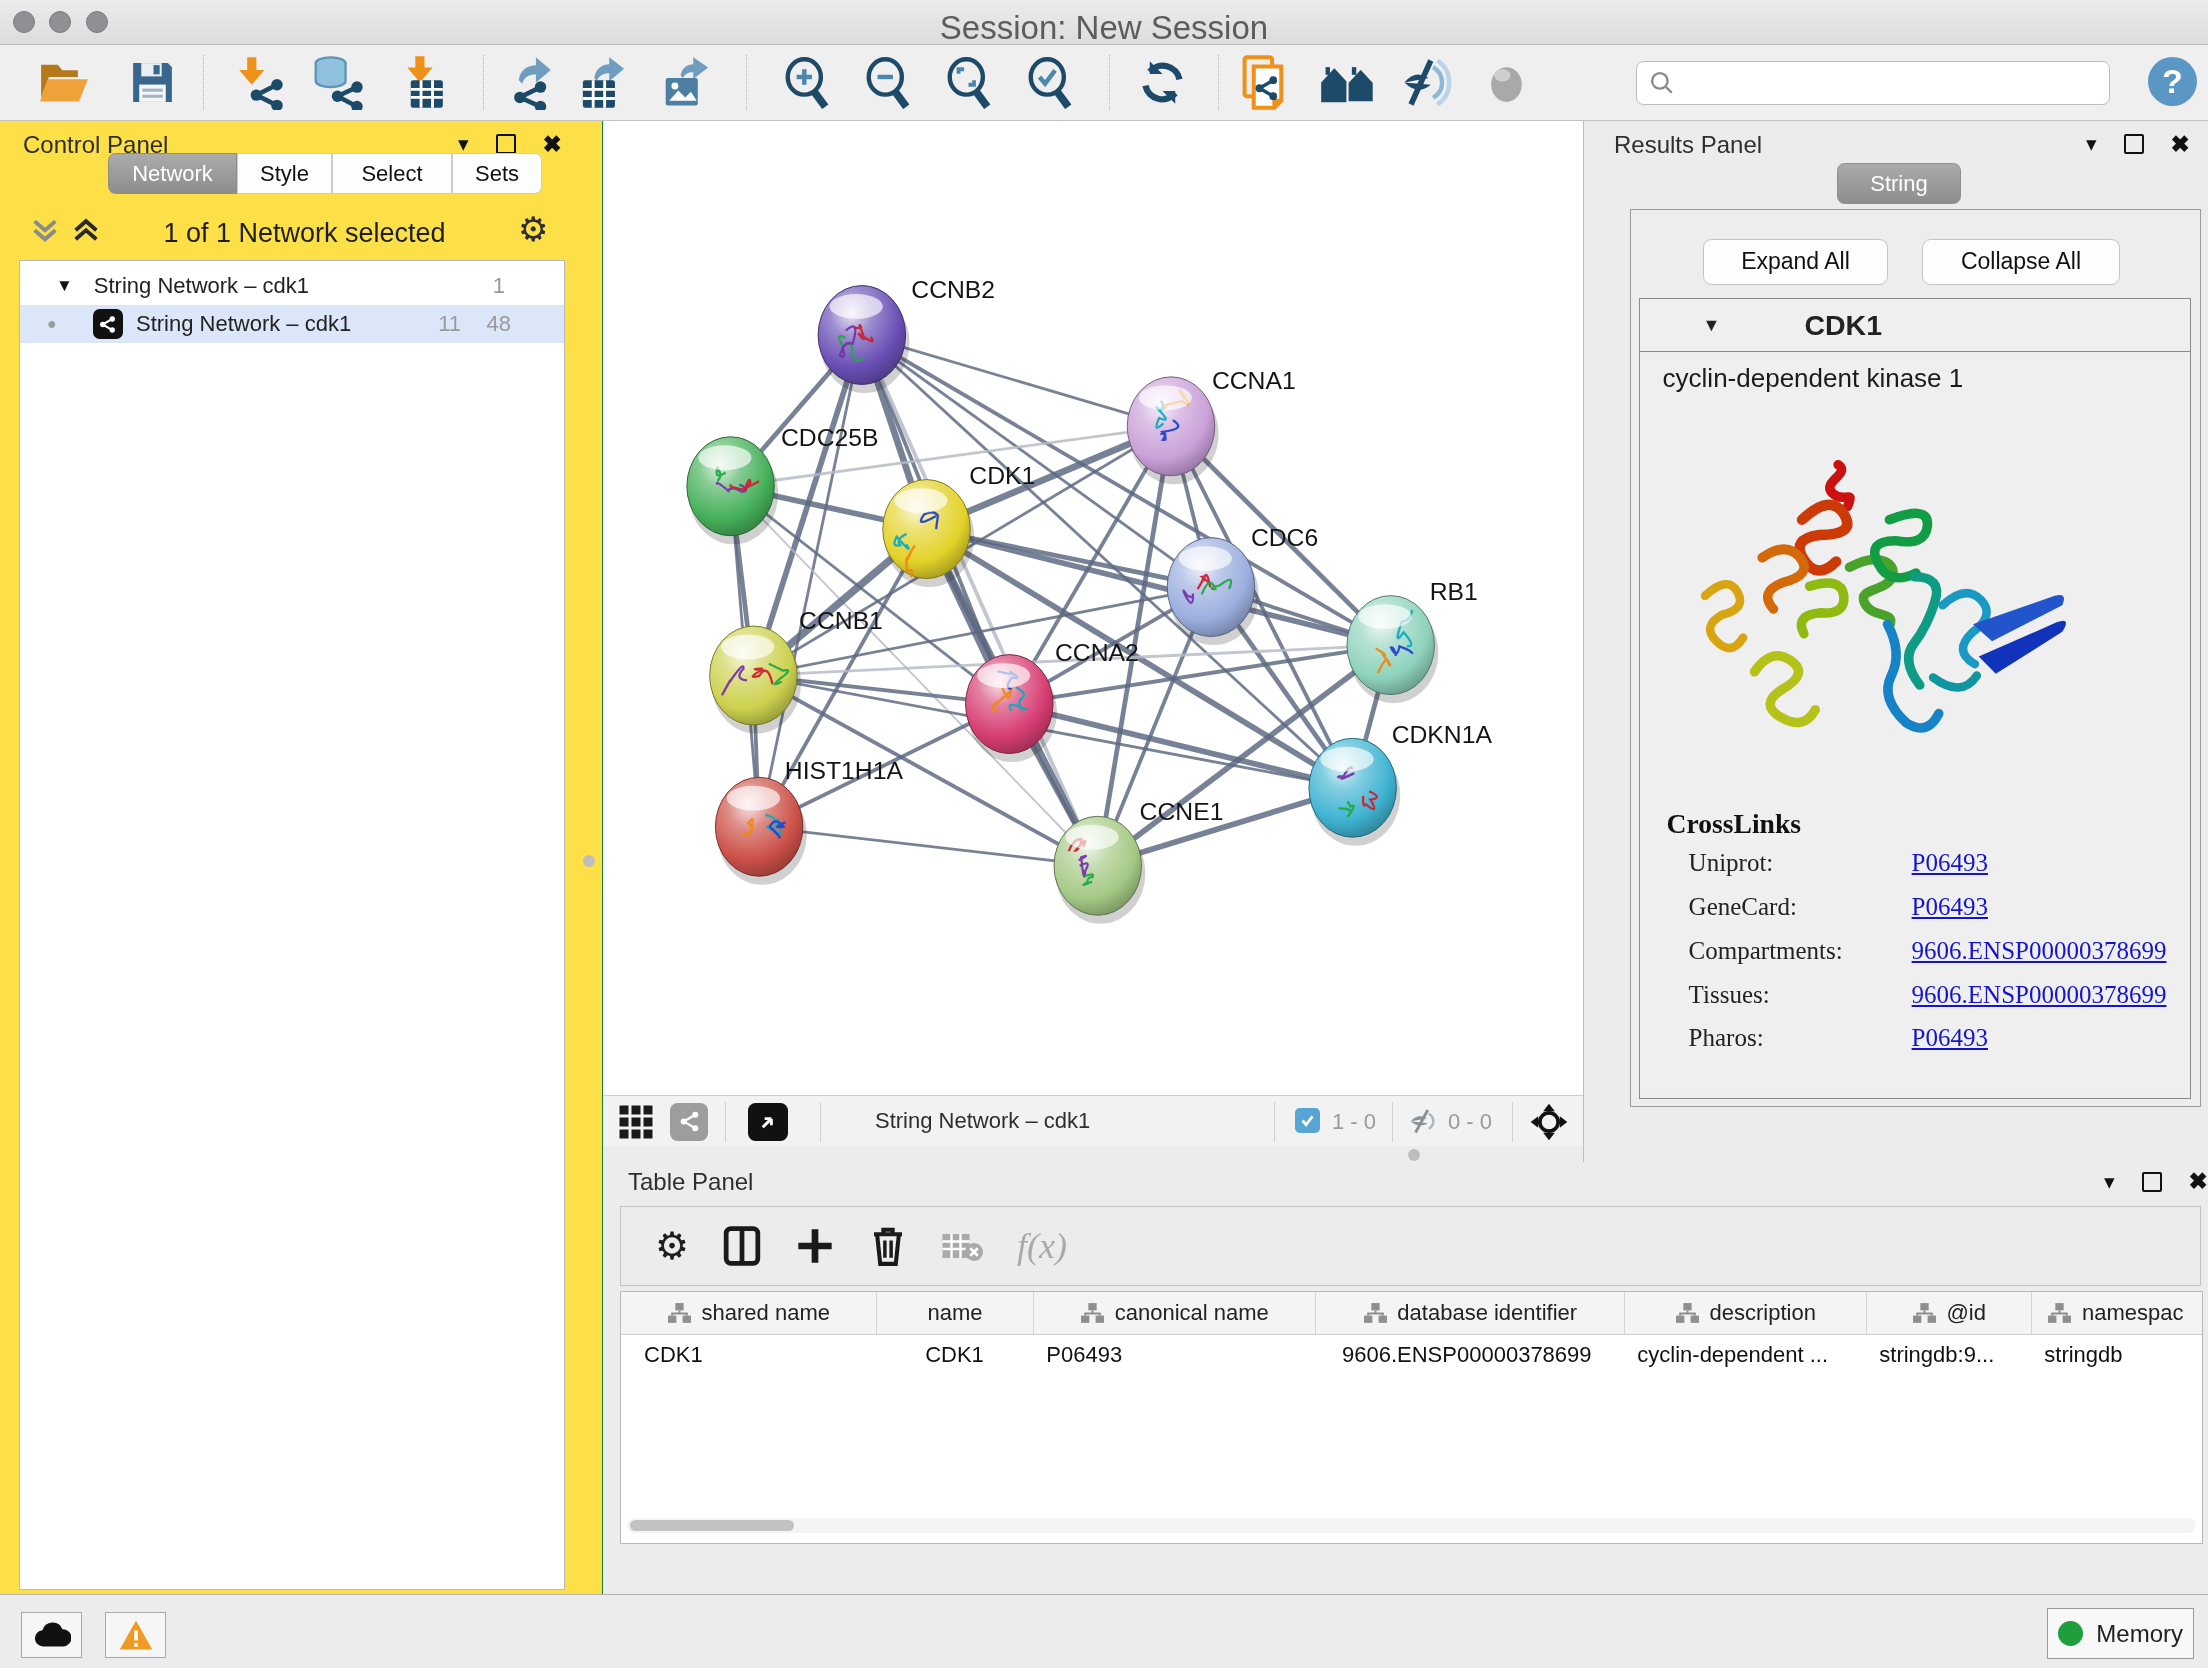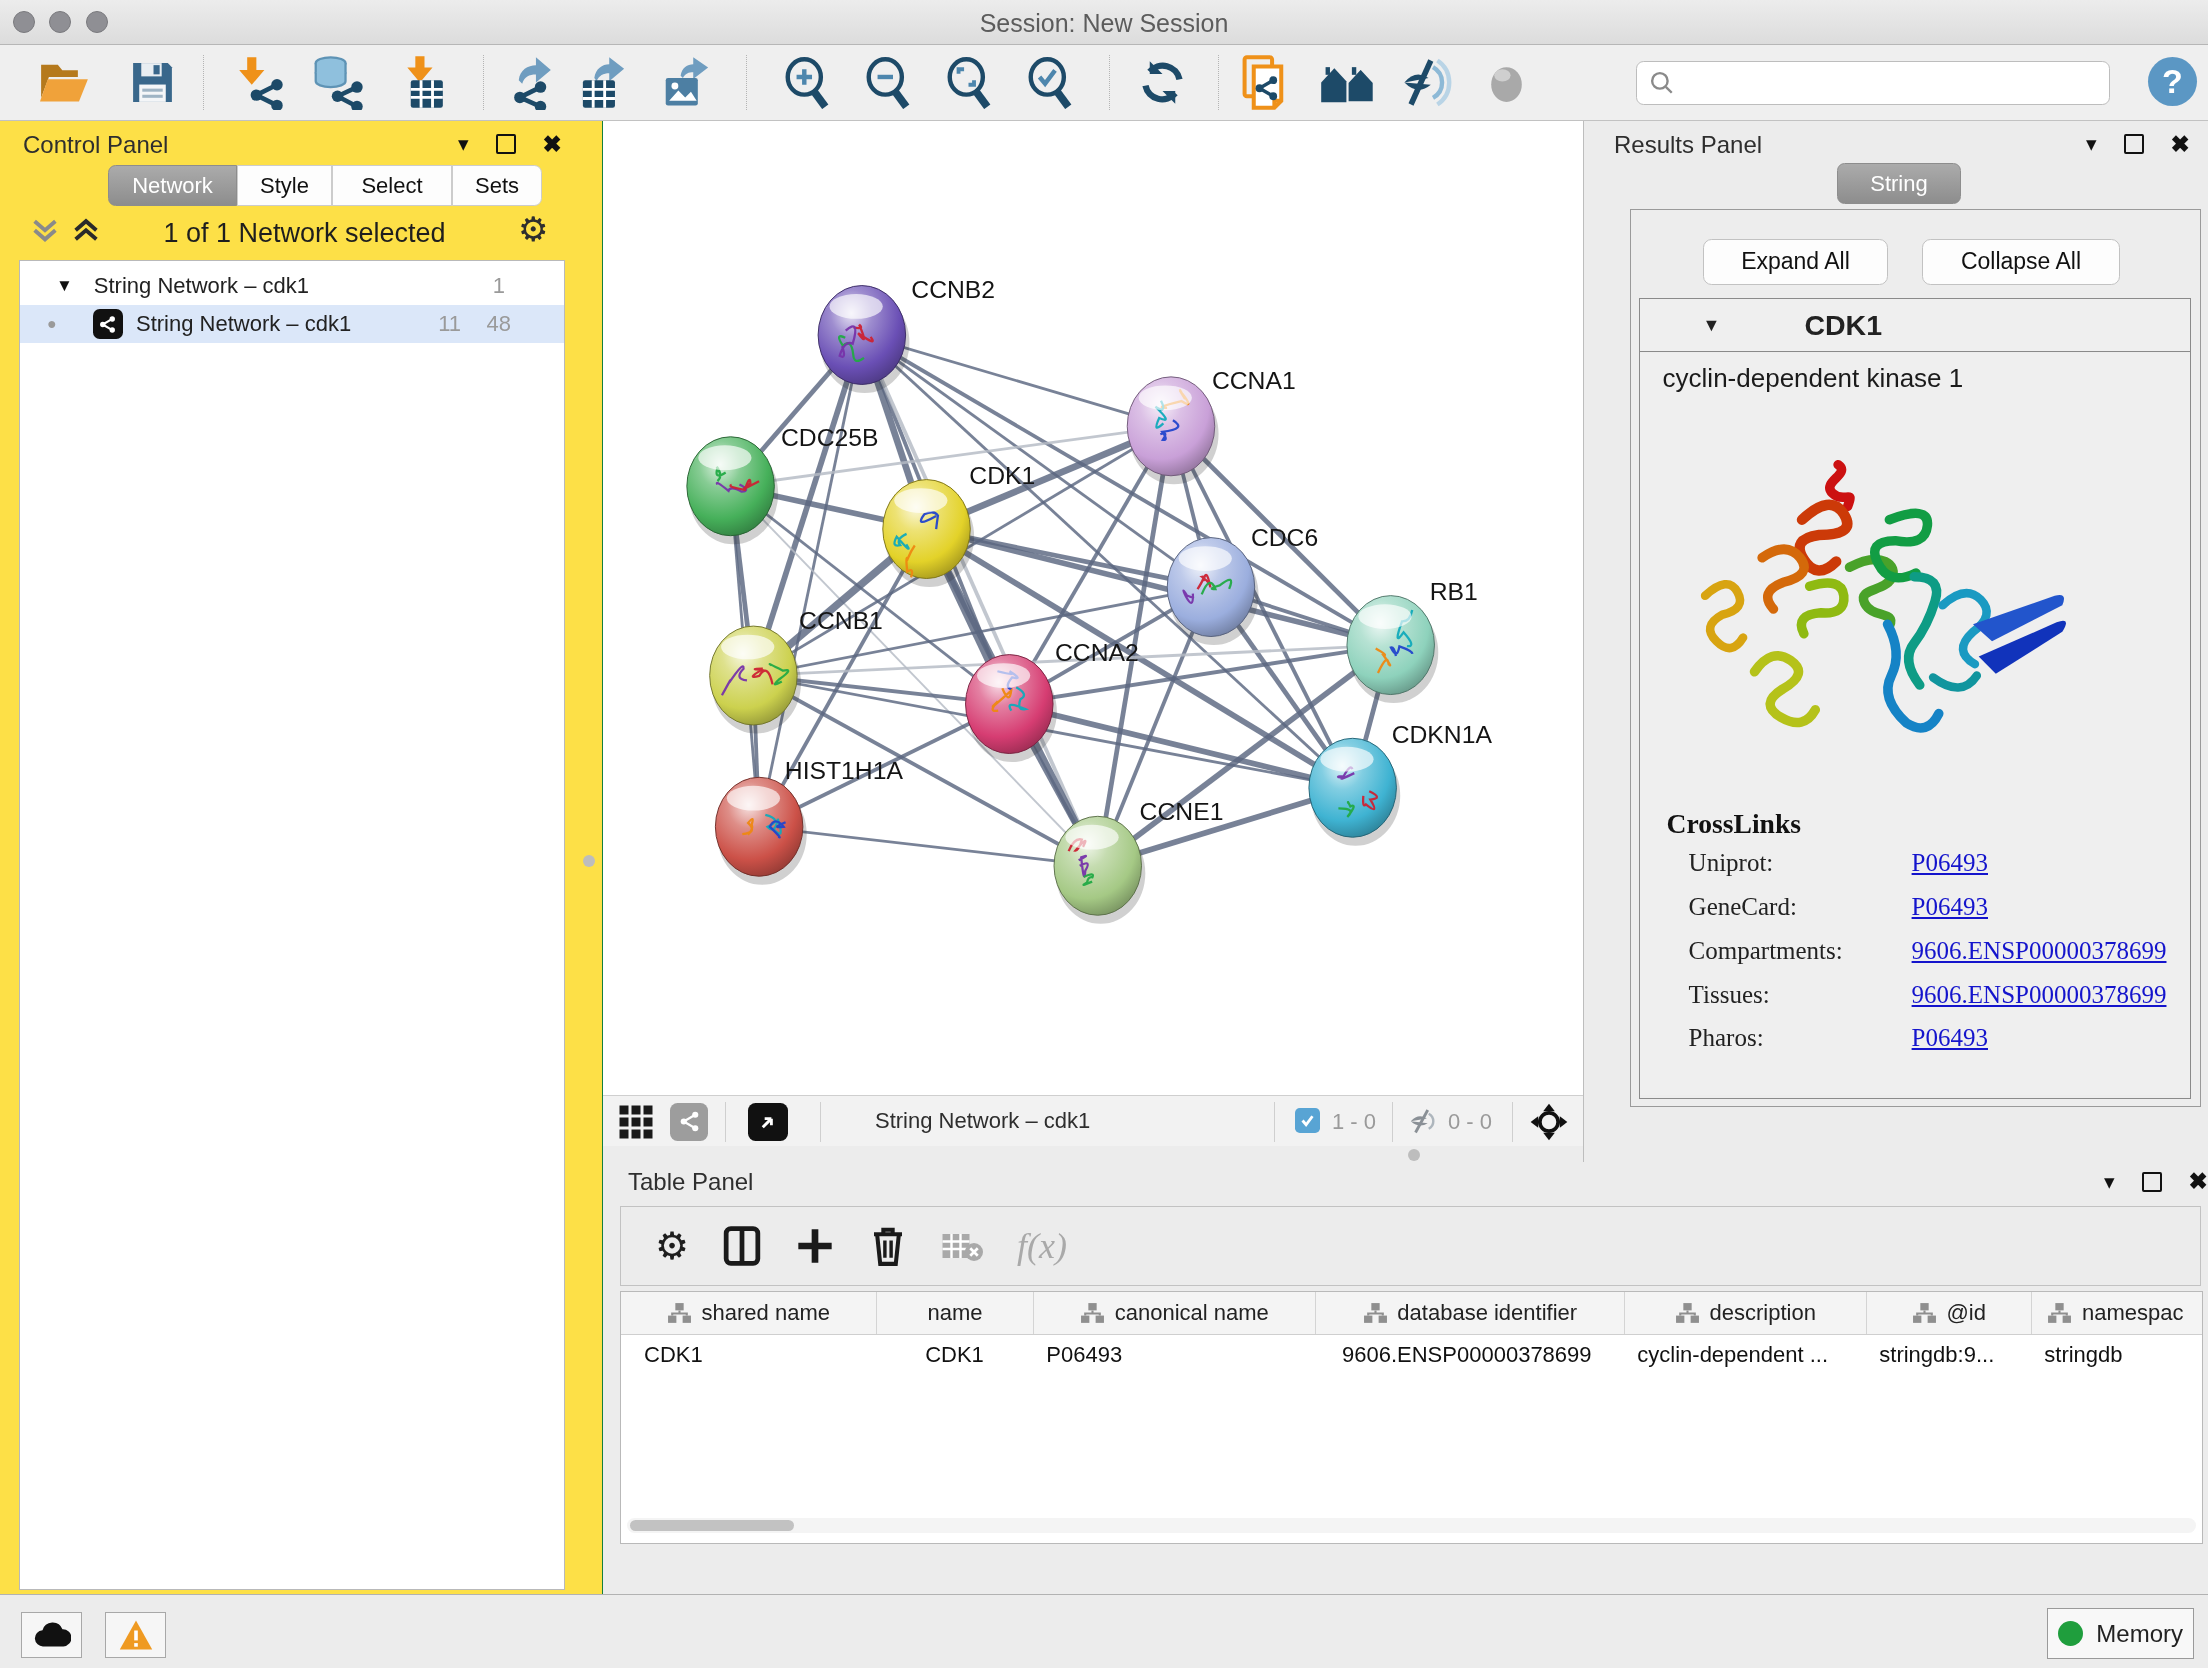--- a/index.html
+++ b/index.html
@@ -5,21 +5,21 @@
   html,body{margin:0;padding:0;background:#d0d0d0;}
   #app{position:relative;width:2208px;height:1668px;background:#ececec;
        font-family:"Liberation Sans",sans-serif;overflow:hidden;color:#222;}
   .abs{position:absolute;}
   
   #titlebar{left:0;top:0;width:2208px;height:44px;
     background:linear-gradient(#ececec,#dcdcdc);border-bottom:1px solid #b6b6b6;}
   .tlight{position:absolute;top:11.4px;width:20px;height:20px;border-radius:50%;
     background:#8f8f94;border:1px solid #7a7a7e;}
   #win-title{position:absolute;top:8.6px;left:0;width:100%;text-align:center;
-    font-size:25px;color:#5c5c5c;}
+    font-size:33px;color:#5c5c5c;}
   
   #toolbar{left:0;top:45px;width:2208px;height:75px;background:#efefef;
     border-bottom:1px solid #c2c2c2;}
   .tbtn{position:absolute;top:5.7px;width:72px;height:63px;display:flex;
     align-items:center;justify-content:center;}
   .tsep{position:absolute;top:9.5px;width:0;height:55px;border-left:1.9px dotted #b4b4b4;}
   #searchbox{position:absolute;left:1636px;top:16px;width:472px;height:42px;
     background:#fff;border:1px solid #bdbdbd;border-radius:7.6px;display:flex;align-items:center;}
   #searchbox input{border:none;outline:none;font-size:21px;flex:1;background:transparent;
     font-family:"Liberation Sans",sans-serif;}
@@ -30,21 +30,21 @@
   .panel-title{font-size:24px;color:#2e2e2e;}
   .panel-ctrls{position:absolute;display:flex;gap:27px;align-items:center;}
   .pc-caret{font-size:21px;color:#111;}
   .pc-float{width:16px;height:16px;border:2.4px solid #111;border-radius:1.9px;}
   .pc-close{font-size:23px;color:#111;font-weight:bold;line-height:1;}
   .tab{height:39px;display:flex;align-items:center;justify-content:center;
     font-size:22px;background:#fdfdfd;border:1px solid #cccccc;color:#111;}
   .tab.sel{background:linear-gradient(#ababab,#8d8d8d);color:#fff;border:1px solid #8d8d8d;}
   
   #ctrl{left:0;top:121px;width:602px;height:1473px;background:#fde047;border-right:1px solid #15803d;}
-  #ctrl-tabs{position:absolute;left:84px;top:44px;display:flex;padding-left:24px;}
+  #ctrl-tabs{position:absolute;left:84px;top:32px;display:flex;padding-left:24px;}
   #net-tree{position:absolute;left:19px;top:139px;width:544px;height:1328px;
     background:#fff;border:1px solid #b9b9b9;}
   .tree-row{position:absolute;left:0;width:100%;height:38px;display:flex;align-items:center;font-size:22px;}
   .tree-num{color:#9a9a9a;font-size:22px;}
   #share-badge{width:30px;height:30px;border-radius:6.7px;background:#111;display:flex;
     align-items:center;justify-content:center;margin-right:13.3px;}
   
   #netview{left:603px;top:121px;width:980px;height:974px;background:#fff;}
   #net-toolbar{left:603px;top:1095px;width:980px;height:51px;background:#f2f2f2;
     border-top:1px solid #cfcfcf;border-bottom:1px solid #cfcfcf;}

